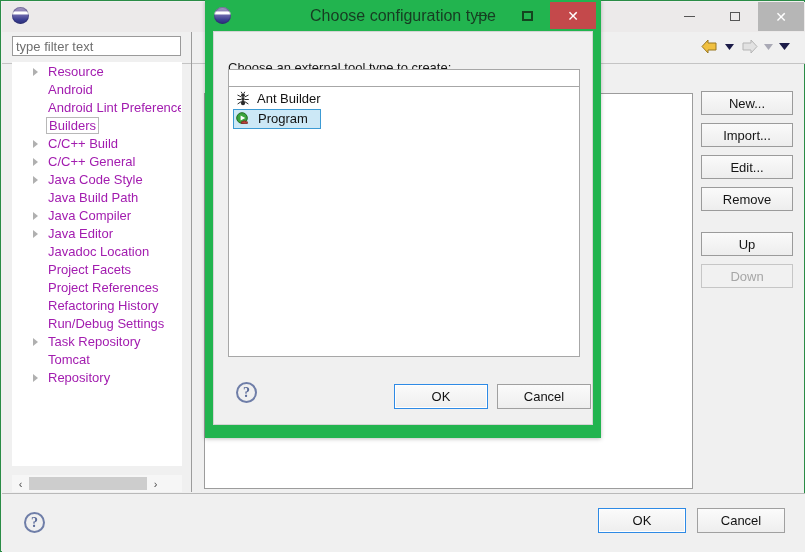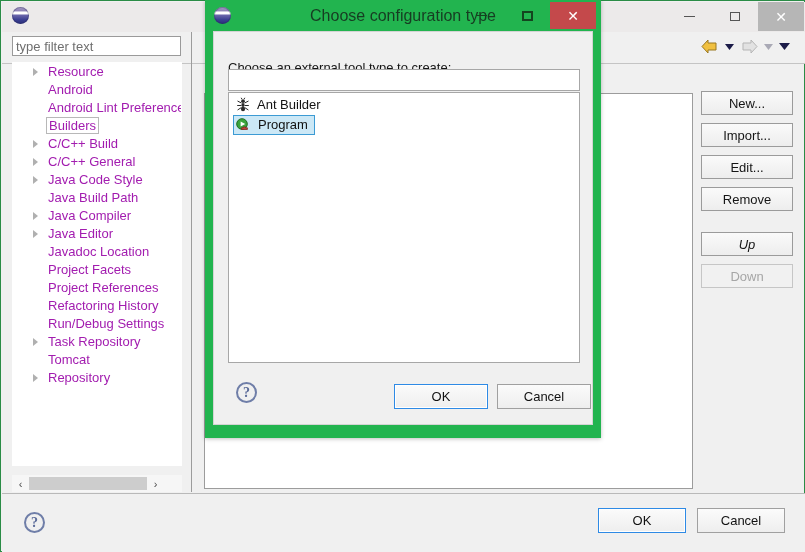--- a/index.html
+++ b/index.html
@@ -200,21 +200,21 @@
     background: linear-gradient(180deg,#fafafa 0%, #ededed 100%);
     border: 1px solid #9b9b9b;
     box-sizing: border-box;
     font-family: "Liberation Sans", sans-serif;
     font-size: 13px;
     color: #151515;
     display: flex; align-items: center; justify-content: center;
     margin-bottom: 8px;
     padding: 0;
   }
-  .sbtn.gap { margin-top: 21px; font-style: italic; }
+  .sbtn.gap { margin-top: 21px; }
   .sbtn.disabled { color: #a6a6a6; border-color: #c6c6c6; background: #f1f1f1; }
 
   
   #main-bottom-rule {
     position: absolute;
     left: 1px; top: 492px;
     width: 803px; height: 1px;
     background: #b9b9b9;
   }
   #main-bottom {
@@ -312,21 +312,21 @@
     background: #ffffff;
     border: 1px solid #a7a7a7;
     box-sizing: border-box;
     font-family: "Liberation Sans", sans-serif;
     font-size: 13px;
     padding: 0 4px;
     outline: none;
   }
   #dlg-list {
     position: absolute;
-    left: 14px; top: 60px;
+    left: 14px; top: 54px;
     width: 352px; height: 271px;
     background: #ffffff;
     border: 1px solid #a7a7a7;
     box-sizing: border-box;
     padding-top: 2px;
     overflow: hidden;
   }
   .litem {
     position: relative;
     height: 20px;
@@ -342,21 +342,21 @@
     left: 2px; top: 2px;
     width: 16px; height: 16px;
   }
   .litem.sel {
     background: #cce8f6;
     border: 1px solid #3c9bd4;
     box-sizing: border-box;
     height: 20px;
     line-height: 18px;
     display: inline-block;
-    padding-right: 6px;
+    padding-right: 12px;
     margin-left: 4px;
   }
 
   #dlg-help { position: absolute; left: 22px; top: 350px; }
   #dlg-ok {
     position: absolute;
     left: 180px; top: 352px;
     width: 94px; height: 25px;
     background: linear-gradient(180deg,#fbfbfb 0%, #eeeeee 100%);
     border: 1px solid #2e8ae5;

